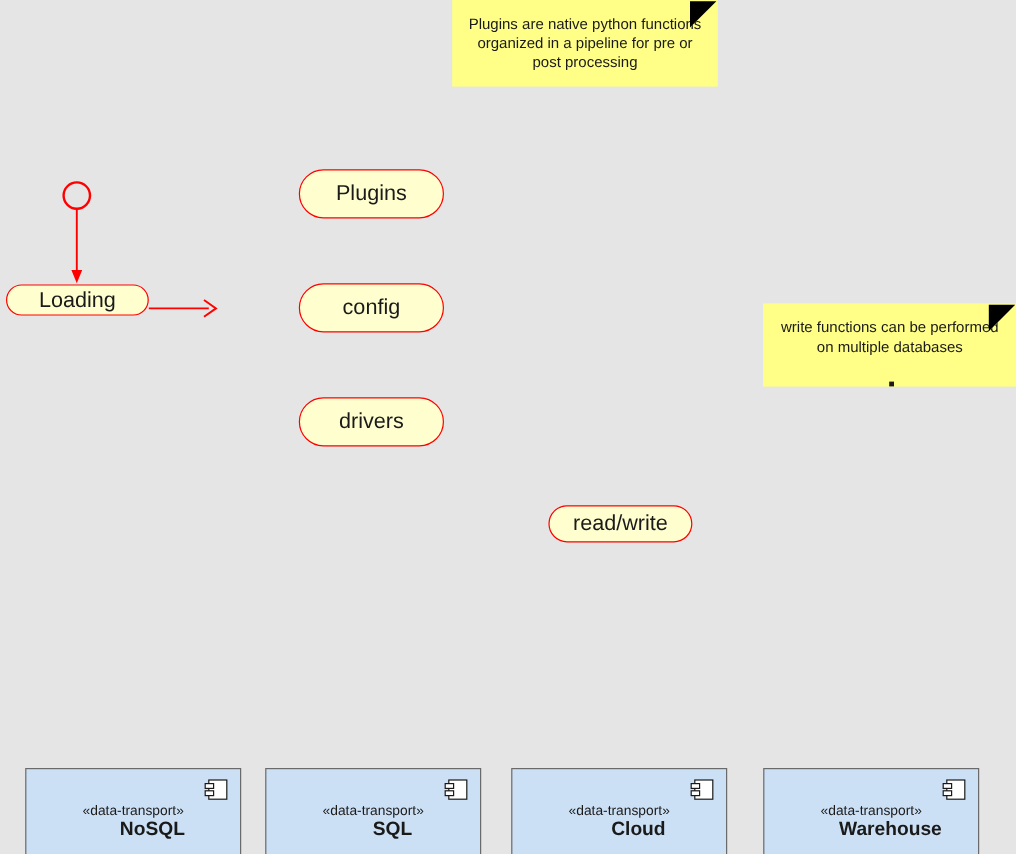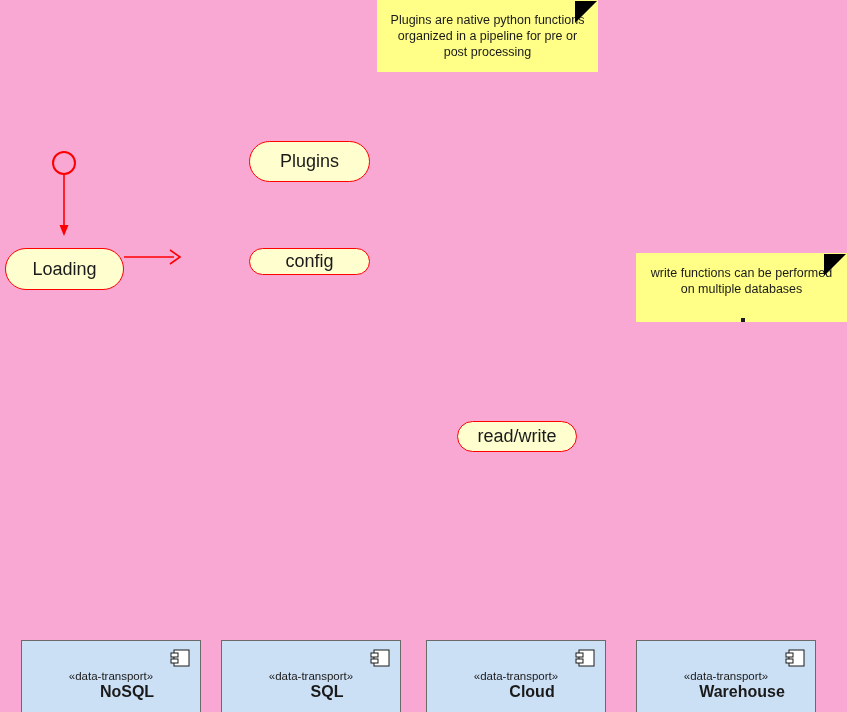--- a/index.html
+++ b/index.html
@@ -15,21 +15,21 @@
     overflow: hidden;
     font-family: "Liberation Sans", sans-serif;
     background: #000000;
   }
 
   #canvas {
     position: absolute;
     left: 0; top: 0;
     width: 847px;
     height: 712px;
-    background: #f9a8d4;
+    background: #e5e5e5;
   }
 
   
   .note {
     position: absolute;
     box-sizing: border-box;
     background: #FFFF88;
     border: 1px solid #FFFF88;
     color: #1a1a1a;
     font-size: 12.5px;
@@ -113,23 +113,23 @@
     background: #FEFECE;
     border: 1.5px solid #FF0000;
     border-radius: 22px;
     color: #1a1a1a;
     font-size: 18px;
     display: flex;
     align-items: center;
     justify-content: center;
     text-align: center;
   }
-  #state-loading  { left: 5px;   top: 248px; width: 119px; height: 42px; }
+  #state-loading  { left: 5px;   top: 237px; width: 119px; height: 26px; }
   #state-plugins  { left: 249px; top: 141px; width: 121px; height: 41px; }
-  #state-config   { left: 249px; top: 248px; width: 121px; height: 27px; }
+  #state-config   { left: 249px; top: 236px; width: 121px; height: 41px; }
   #state-drivers  { left: 249px; top: 331px; width: 121px; height: 41px; }
   #state-readwrite{ left: 457px; top: 421px; width: 120px; height: 31px; }
 
   
   .component {
     position: absolute;
     box-sizing: border-box;
     background: #CCE0F5;
     border: 1px solid #6a6a6a;
     color: #1a1a1a;
@@ -197,20 +197,23 @@
   </div>
 
   <div class="state" id="state-plugins">
     <span>Plugins</span>
   </div>
 
   <div class="state" id="state-config">
     <span>config</span>
   </div>
 
+  <div class="state" id="state-drivers">
+    <span>drivers</span>
+  </div>
 
   <div class="state" id="state-readwrite">
     <span>read/write</span>
   </div>
 
   <div class="component" id="cmp-nosql">
     <svg class="cmp-icon" viewBox="0 0 20 18">
       <rect x="4" y="1" width="15" height="16" fill="#FFFFFF" stroke="#1a1a1a" stroke-width="1"></rect>
       <rect x="1" y="4" width="7" height="4" fill="#FFFFFF" stroke="#1a1a1a" stroke-width="1"></rect>
       <rect x="1" y="10" width="7" height="4" fill="#FFFFFF" stroke="#1a1a1a" stroke-width="1"></rect>

